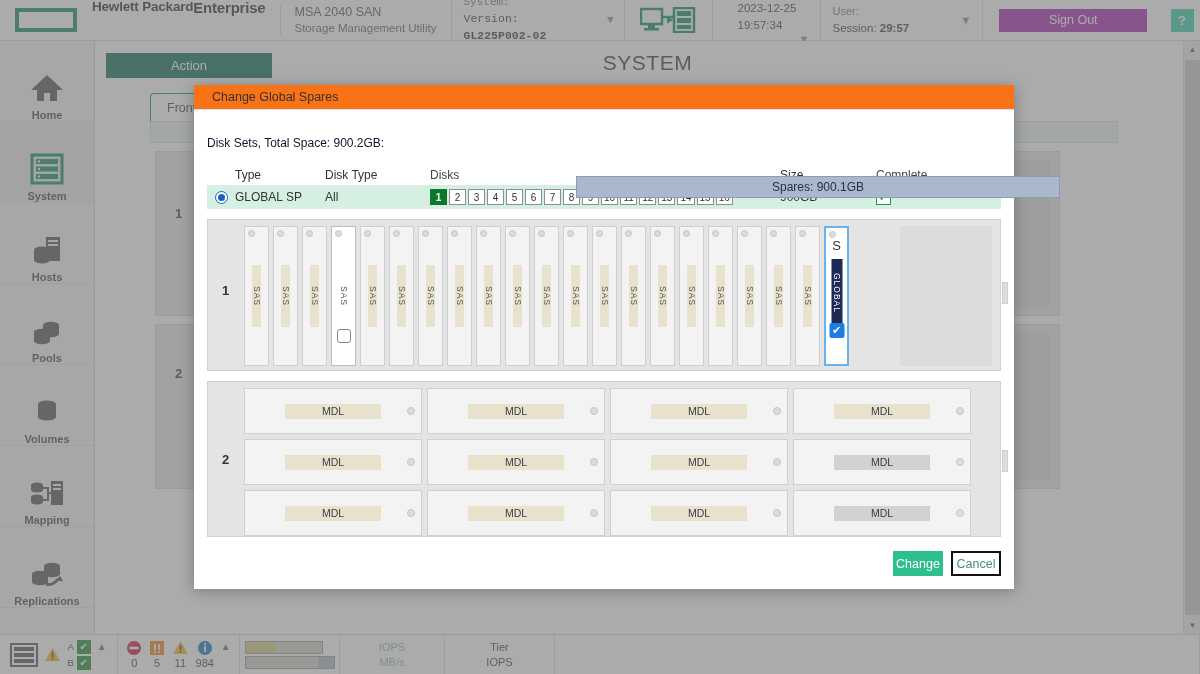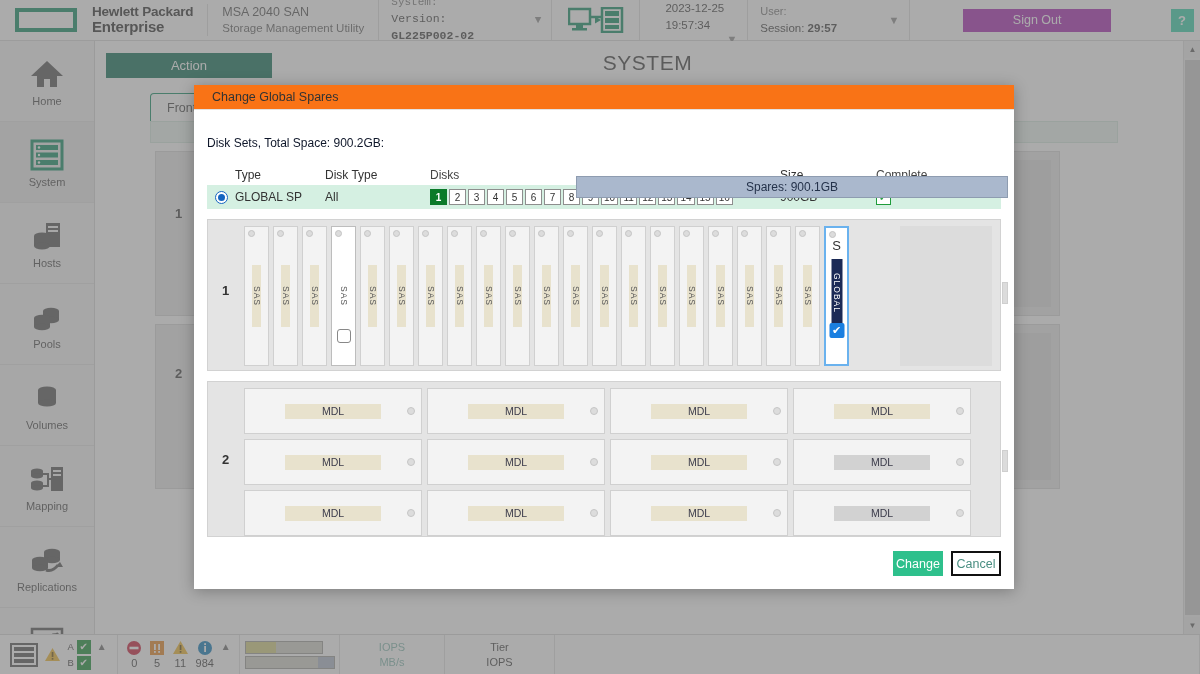--- a/index.html
+++ b/index.html
@@ -16,21 +16,21 @@
   .dim-veil { position: absolute; inset: 0; background: rgba(120,120,120,0.62); z-index: 40; pointer-events: none; }
 
   
   .topbar {
     position: absolute; top: 0; left: 0; width: 1200px; height: 41px;
     background: #fff; display: flex; align-items: stretch;
     border-bottom: 1px solid #d8d8d8;
   }
   .tb-logo { width: 92px; display: flex; align-items: center; justify-content: center; }
   .hpe-rect { width: 62px; height: 24px; border: 4px solid #00865a; }
-  .tb-brand { display: flex; flex-direction: column; justify-content: center; padding-right: 14px; }
+  .tb-brand { display: flex; justify-content: center; padding-right: 14px; }
   .tb-brand .b1 { font-size: 13.5px; font-weight: bold; color: #222; line-height: 1.08; letter-spacing: -0.2px;}
   .tb-brand .b2 { font-size: 15px; font-weight: bold; color: #222; line-height: 1.08; letter-spacing: -0.2px;}
   .tb-sep { width: 1px; background: #ddd; margin: 4px 0; }
   .tb-prod { display: flex; flex-direction: column; justify-content: center; padding: 0 14px; min-width: 170px;}
   .tb-prod .p1 { font-size: 12.5px; color: #4b4b4b; line-height: 1.35; }
   .tb-prod .p2 { font-size: 11.5px; color: #5a5a5a; line-height: 1.35; }
   .tb-cell { display: flex; align-items: center; padding: 0 10px 0 12px; border-left: 1px solid #ddd; position: relative;}
   .tb-cell .txts { display: flex; flex-direction: column; justify-content: center; }
   .tb-cell .l1 { font-size: 11px; color: #6e6e6e; line-height: 1.45; }
   .tb-cell .l2 { font-size: 11.5px; color: #333; line-height: 1.45; }
@@ -48,21 +48,21 @@
   .tb-help { width: 36px; display: flex; align-items: center; justify-content: center; }
   .help-sq { width: 23px; height: 23px; background: #2bd0a7; color: #fff; font-size: 13px;
              display: flex; align-items: center; justify-content: center; font-weight: bold; cursor: pointer;}
 
   
   .sidebar {
     position: absolute; top: 41px; left: 0; width: 95px; height: 593px;
     background: #f4f4f4; border-right: 1px solid #d5d5d5;
   }
   .side-item { height: 81px; display: flex; flex-direction: column; align-items: center;
-               justify-content: center; border-bottom: 1px solid #e3e3e3; cursor: pointer; gap: 3px;}
+               justify-content: flex-end; border-bottom: 1px solid #e3e3e3; cursor: pointer; gap: 3px; font-weight: bold;}
   .side-item.active { background: #eaeaea; }
   .side-item .lbl { font-size: 11px; color: #3d3d3d; }
   .side-ico { height: 36px; display: flex; align-items: center; justify-content: center; }
   .side-ico svg { display: block; }
 
   
   .content { position: absolute; top: 41px; left: 95px; right: 0; bottom: 40px; background: #fff; }
   .action-btn {
     position: absolute; left: 11px; top: 12px; width: 166px; height: 25px;
     background: #00664d; color: #fff; font-size: 13px; display: flex;
@@ -116,21 +116,21 @@
     position: absolute; left: 194px; top: 85px; width: 820px; height: 504px;
     background: #fff; box-shadow: 0 2px 14px rgba(0,0,0,0.28); z-index: 60;
   }
   .modal-head { height: 25px; background: #f97316; border-bottom: 1px solid #e2e2e2;
                 display: flex; align-items: center; padding-left: 18px; }
   .modal-title { font-size: 12.5px; color: #333; }
   .modal-body { position: relative; padding: 0 13px; }
 
   .sets-row { display: flex; align-items: center; margin-top: 22px; height: 22px; }
   .sets-label { font-size: 12px; color: #0f172a; }
-  .spares-bar { position: absolute; left: 382px; top: 44px; width: 432px; height: 22px;
+  .spares-bar { position: absolute; left: 382px; top: 44px; width: 484px; height: 22px;
                 background: #aab8cd; border: 1px solid #8e9cb0; display: flex;
                 align-items: center; justify-content: center; font-size: 12px; color: #24324a; }
 
   .tbl { margin-top: 11px; width: 794px; }
   .tbl-head { display: flex; height: 20px; align-items: center; font-size: 12px; color: #444; }
   .tbl-row { display: flex; height: 24px; align-items: center; background: #d5f0e2; }
   .c-radio { width: 28px; display:flex; align-items:center; justify-content:center; }
   .c-type  { width: 90px; font-size: 12px; color: #333; }
   .c-dtype { width: 105px; font-size: 12px; color: #333; }
   .c-disks { width: 350px; display: flex; align-items: center; gap: 2px; }

